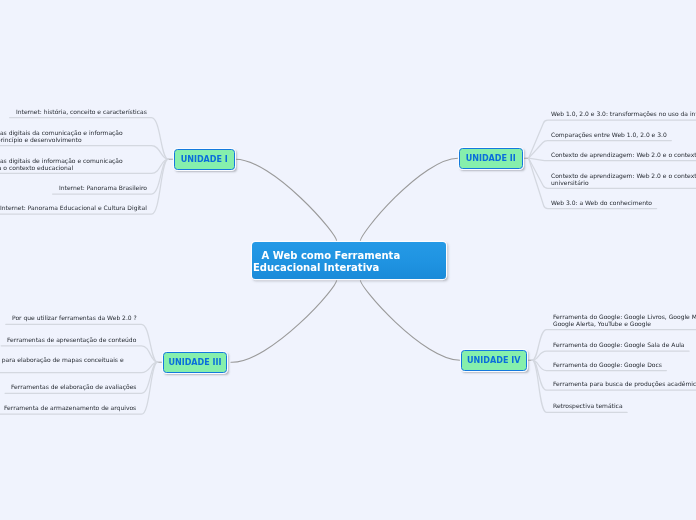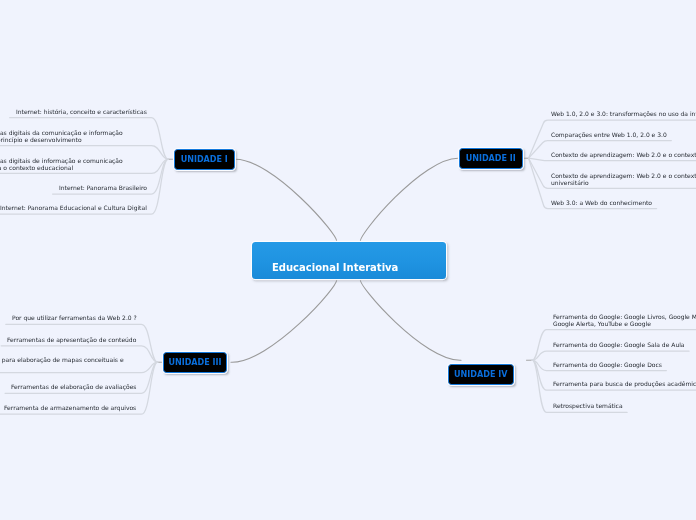--- a/index.html
+++ b/index.html
@@ -2,21 +2,21 @@
 <html><head>
 <meta charset="utf-8">
 <title>mapa mental</title>
 <style>
   html,body{margin:0;padding:0;}
   body{width:696px;height:520px;background:#f0f3fd;overflow:hidden;position:relative;
        font-family:"DejaVu Sans",sans-serif;}
   #connectors{position:absolute;left:0;top:0;width:696px;height:520px;}
   .leaf{position:absolute;will-change:transform;font-size:6px;line-height:6px;color:#1f242b;white-space:pre;}
   .leaf .ln{position:absolute;white-space:pre;}
-  .unit{position:absolute;will-change:transform;background:#000000;border:1.85px solid #1479dd;border-radius:3.5px;
+  .unit{position:absolute;will-change:transform;background:#86efac;border:1.85px solid #1479dd;border-radius:3.5px;
         color:#0a6edb;font-weight:bold;font-size:8.05px;display:flex;align-items:center;
         justify-content:center;box-sizing:border-box;
         box-shadow:0 0 0 1.1px #fbfcff, 1.5px 1.6px 2.0px rgba(95,97,105,.40);}
   #center{position:absolute;will-change:transform;border-radius:3.5px;color:#fff;font-weight:bold;
           font-size:10px;line-height:11.8px;
           background:linear-gradient(180deg,#259ae6 0%,#1f93e1 55%,#1a8bd9 100%);
           box-shadow:0 0 0 1.2px #fdfdff, 1.8px 1.8px 2.6px rgba(90,92,100,.40);
           left:251.5px;top:242px;width:194px;height:37.2px;}
   #center .cl{position:absolute;left:11.4px;}
 </style>
@@ -48,21 +48,22 @@
     <path d="M 5.046875 393.3 L 141.5 393.3 C 150.355 393.3 150.355 362.2 157.6 362.2" fill="none" stroke="#d4d8e0" stroke-width="1.25" stroke-linecap="round"></path>
     <path d="M -1.734375 414.2 L 141.5 414.2 C 150.355 414.2 150.355 362.2 157.6 362.2" fill="none" stroke="#d4d8e0" stroke-width="1.25" stroke-linecap="round"></path>
     <path d="M 732.5 329.5 L 546.5 329.5 C 538.635 329.5 538.635 360.2 532.2 360.2" fill="none" stroke="#d4d8e0" stroke-width="1.25" stroke-linecap="round"></path>
     <path d="M 689.03125 351.2 L 546.5 351.2 C 538.635 351.2 538.635 360.2 532.2 360.2" fill="none" stroke="#d4d8e0" stroke-width="1.25" stroke-linecap="round"></path>
     <path d="M 666.359375 370.6 L 546.5 370.6 C 538.635 370.6 538.635 360.2 532.2 360.2" fill="none" stroke="#d4d8e0" stroke-width="1.25" stroke-linecap="round"></path>
     <path d="M 707.546875 390.1 L 546.5 390.1 C 538.635 390.1 538.635 360.2 532.2 360.2" fill="none" stroke="#d4d8e0" stroke-width="1.25" stroke-linecap="round"></path>
     <path d="M 627.09375 412.4 L 546.5 412.4 C 538.635 412.4 538.635 360.2 532.2 360.2" fill="none" stroke="#d4d8e0" stroke-width="1.25" stroke-linecap="round"></path>
   </svg>
 
 <div id="center">
-  <div class="cl" style="top:20.4px;left:20px">Educacional Interativa</div>
+  <div class="cl" style="top:8.4px;left:9.6px">A Web como Ferramenta</div>
+  <div class="cl" style="top:20.4px;left:1px">Educacional Interativa</div>
 </div>
 
 <div id="nodes">
     <div class="unit" style="left: 174px; top: 149px; width: 60.5px; height: 20.5px;">
       <span>UNIDADE I</span>
     </div>
     <div class="leaf" style="left: 15.6875px; top: 108.7px;"><div class="ln" style="left: 0px; top: 0px;">Internet: história, conceito e características</div></div>
     <div class="leaf" style="left: -28.5px; top: 130.1px;"><div class="ln" style="left: 0px; top: 0px;">Tecnologias digitais da comunicação e informação</div><div class="ln" style="left: 24.7px; top: 6.5px;">princípio e desenvolvimento</div></div>
     <div class="leaf" style="left: -28.5px; top: 157.9px;"><div class="ln" style="left: 0px; top: 0px;">Tecnologias digitais de informação e comunicação</div><div class="ln" style="left: 15.8px; top: 6.5px;">para o contexto educacional</div></div>
     <div class="leaf" style="left: 58.5781px; top: 185px;"><div class="ln" style="left: 0px; top: 0px;">Internet: Panorama Brasileiro</div></div>
@@ -76,21 +77,21 @@
     <div class="leaf" style="left: 550.6px; top: 172.8px;"><div class="ln" style="left: 0px; top: 0px;">Contexto de aprendizagem: Web 2.0 e o contexto</div><div class="ln" style="left: 0px; top: 6.5px;">universitário</div></div>
     <div class="leaf" style="left: 550.6px; top: 199.6px;"><div class="ln" style="left: 0px; top: 0px;">Web 3.0: a Web do conhecimento</div></div>
     <div class="unit" style="left: 163px; top: 352px; width: 64px; height: 20.5px;">
       <span>UNIDADE III</span>
     </div>
     <div class="leaf" style="left: 11.75px; top: 315.3px;"><div class="ln" style="left: 0px; top: 0px;">Por que utilizar ferramentas da Web 2.0 ?</div></div>
     <div class="leaf" style="left: 7.14062px; top: 336.8px;"><div class="ln" style="left: 0px; top: 0px;">Ferramentas de apresentação de conteúdo</div></div>
     <div class="leaf" style="left: -38.5px; top: 357.1px;"><div class="ln" style="left: 0px; top: 0px;">Ferramentas para elaboração de mapas conceituais e</div></div>
     <div class="leaf" style="left: 11.0469px; top: 384.3px;"><div class="ln" style="left: 0px; top: 0px;">Ferramentas de elaboração de avaliações</div></div>
     <div class="leaf" style="left: 4.26562px; top: 405.2px;"><div class="ln" style="left: 0px; top: 0px;">Ferramenta de armazenamento de arquivos</div></div>
-    <div class="unit" style="left: 448px; top: 350px; width: 65.5px; height: 20.5px; margin-top: 14px;">
+    <div class="unit" style="left: 461px; top: 350px; width: 65.5px; height: 20.5px;">
       <span>UNIDADE IV</span>
     </div>
     <div class="leaf" style="left: 552.5px; top: 314px;"><div class="ln" style="left: 0px; top: 0px;">Ferramenta do Google: Google Livros, Google Maps,</div><div class="ln" style="left: 0px; top: 6.5px;">Google Alerta, YouTube e Google</div></div>
     <div class="leaf" style="left: 552.5px; top: 342.2px;"><div class="ln" style="left: 0px; top: 0px;">Ferramenta do Google: Google Sala de Aula</div></div>
     <div class="leaf" style="left: 552.5px; top: 361.6px;"><div class="ln" style="left: 0px; top: 0px;">Ferramenta do Google: Google Docs</div></div>
     <div class="leaf" style="left: 552.5px; top: 381.1px;"><div class="ln" style="left: 0px; top: 0px;">Ferramenta para busca de produções acadêmicas</div></div>
     <div class="leaf" style="left: 552.5px; top: 403.4px;"><div class="ln" style="left: 0px; top: 0px;">Retrospectiva temática</div></div>
   </div>
 
 </body></html>

